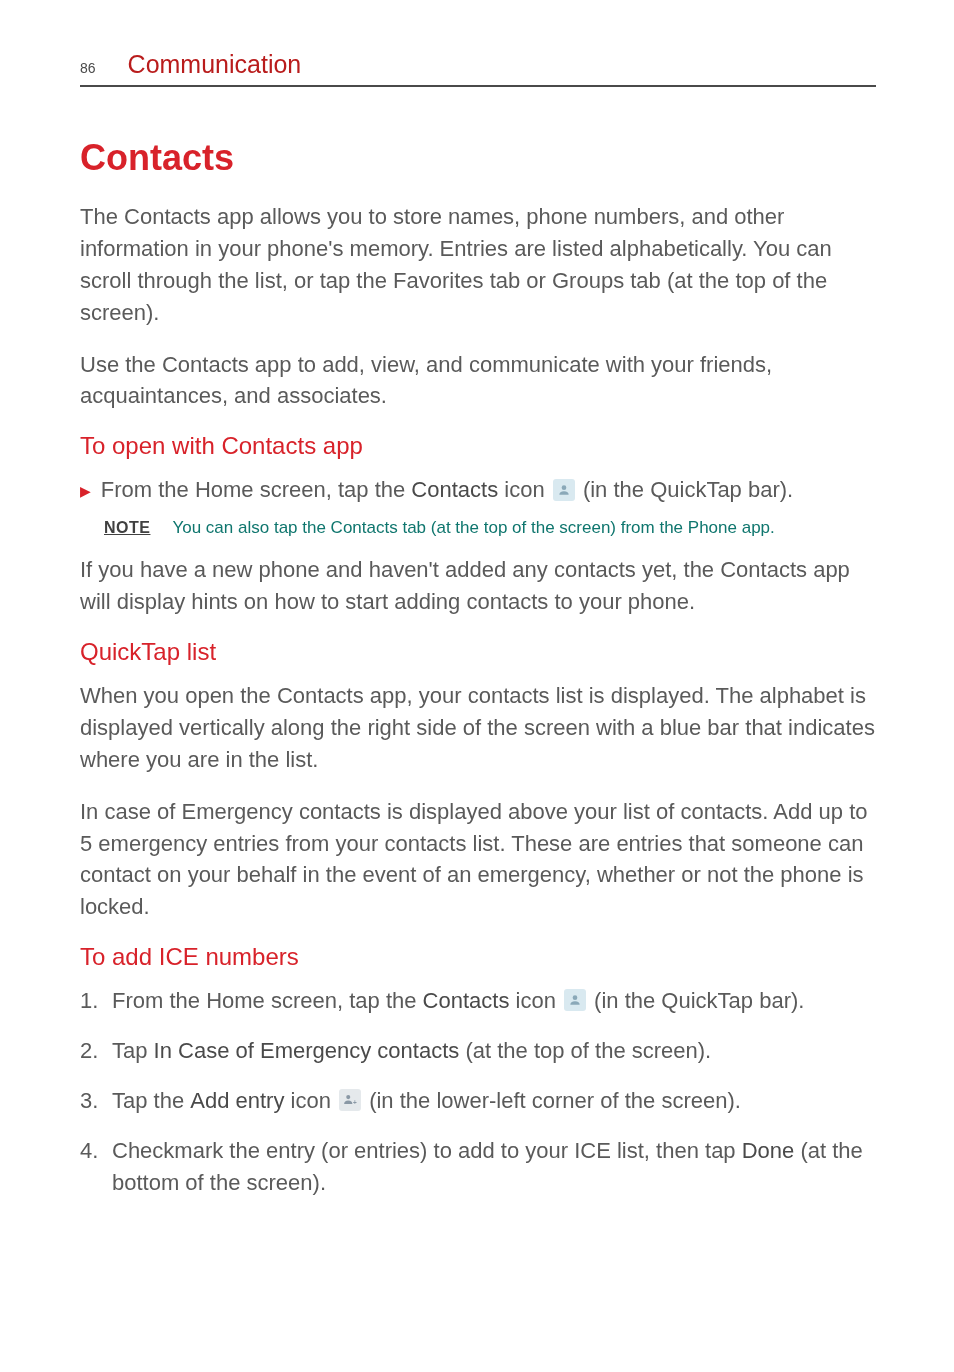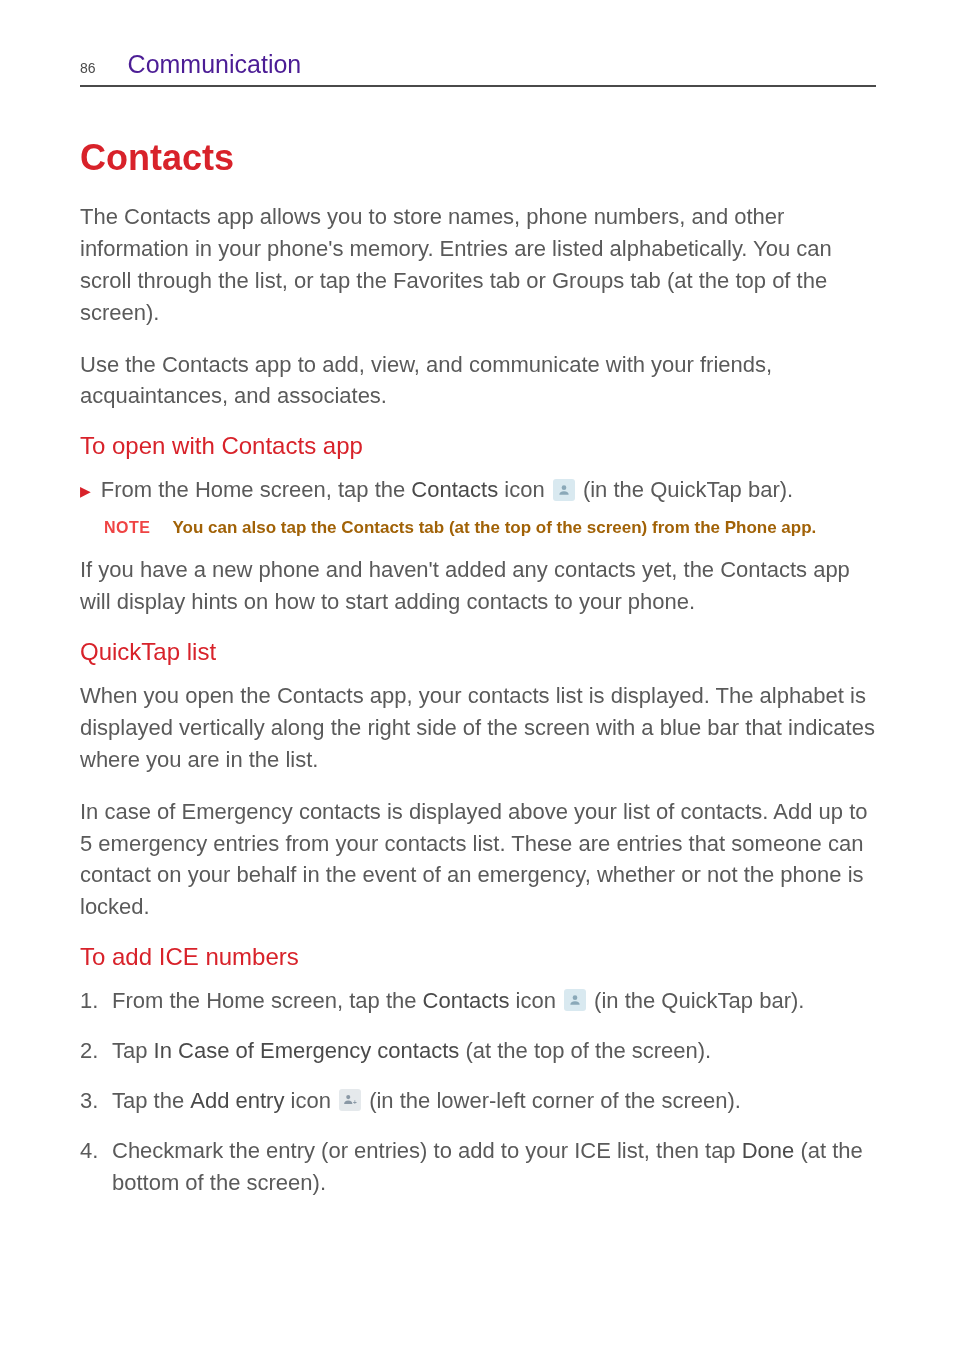--- a/index.html
+++ b/index.html
@@ -23,21 +23,21 @@
       margin-bottom: 50px;
     }
     .page-num {
       font-size: 14px;
       color: #4a4a4a;
       margin-right: 32px;
       font-weight: 400;
     }
     .header-title {
       font-size: 25px;
-      color: #4c1d95;
+      color: #b91c1c;
       font-weight: 400;
     }
     .main-title {
       font-size: 36px;
       font-weight: bold;
       color: #d8222a;
       margin-bottom: 22px;
     }
     .body-text {
       font-size: 22px;
@@ -91,30 +91,30 @@
       height: 14px;
     }
     .note-row {
       display: flex;
       align-items: baseline;
       margin-left: 24px;
       margin-bottom: 16px;
       margin-top: 8px;
     }
     .note-label {
-      color: #ef4444;
+      color: #404040;
       font-weight: bold;
       font-size: 16px;
       margin-right: 22px;
       letter-spacing: 0.5px;
+      text-decoration: underline;
     }
     .note-text {
       font-size: 17px;
-      color: #a16207;
-      font-weight: bold;
+      color: #0f766e;
     }
     .num-list {
       list-style: none;
       counter-reset: step;
     }
     .num-list li {
       counter-increment: step;
       font-size: 22px;
       line-height: 1.45;
       margin-bottom: 18px;

